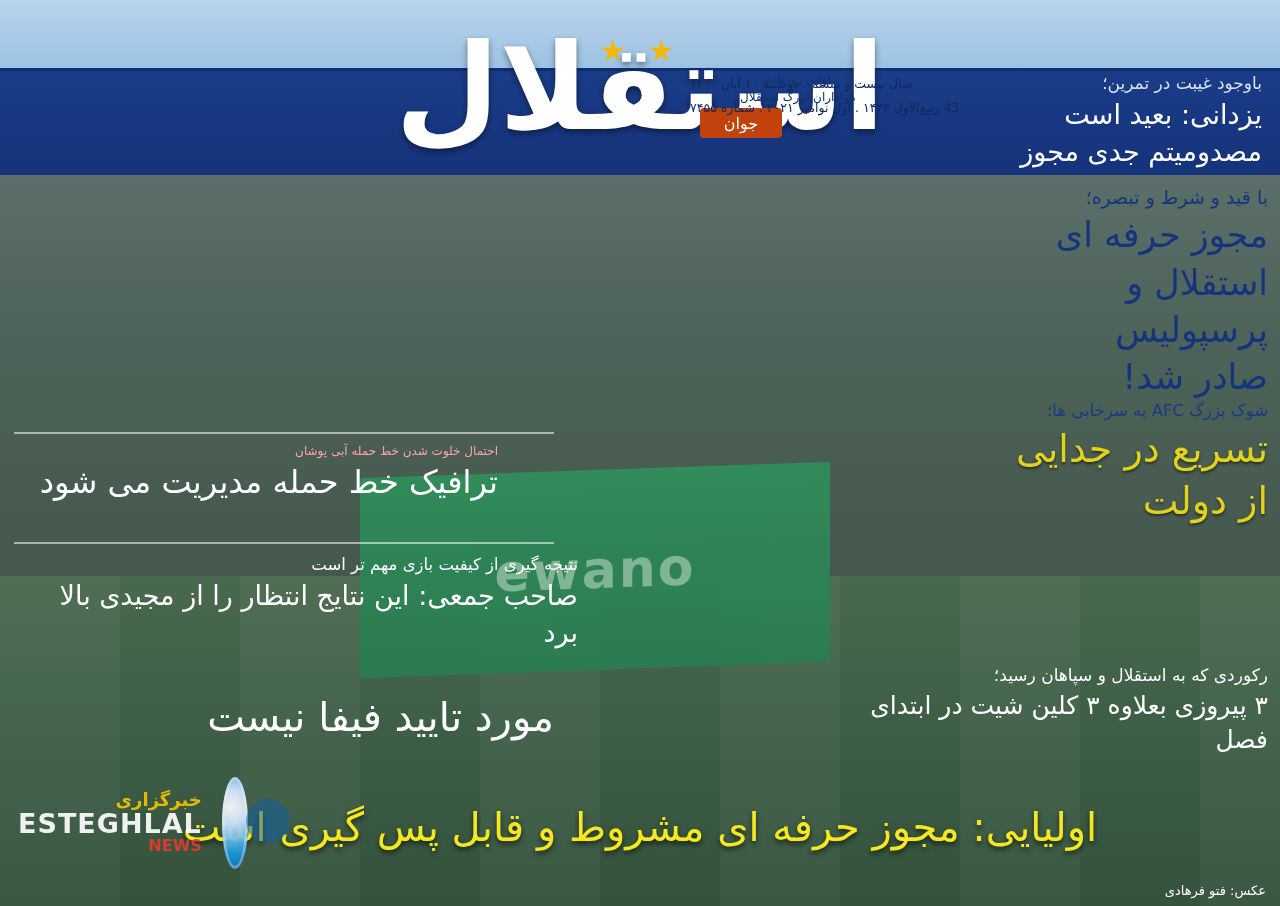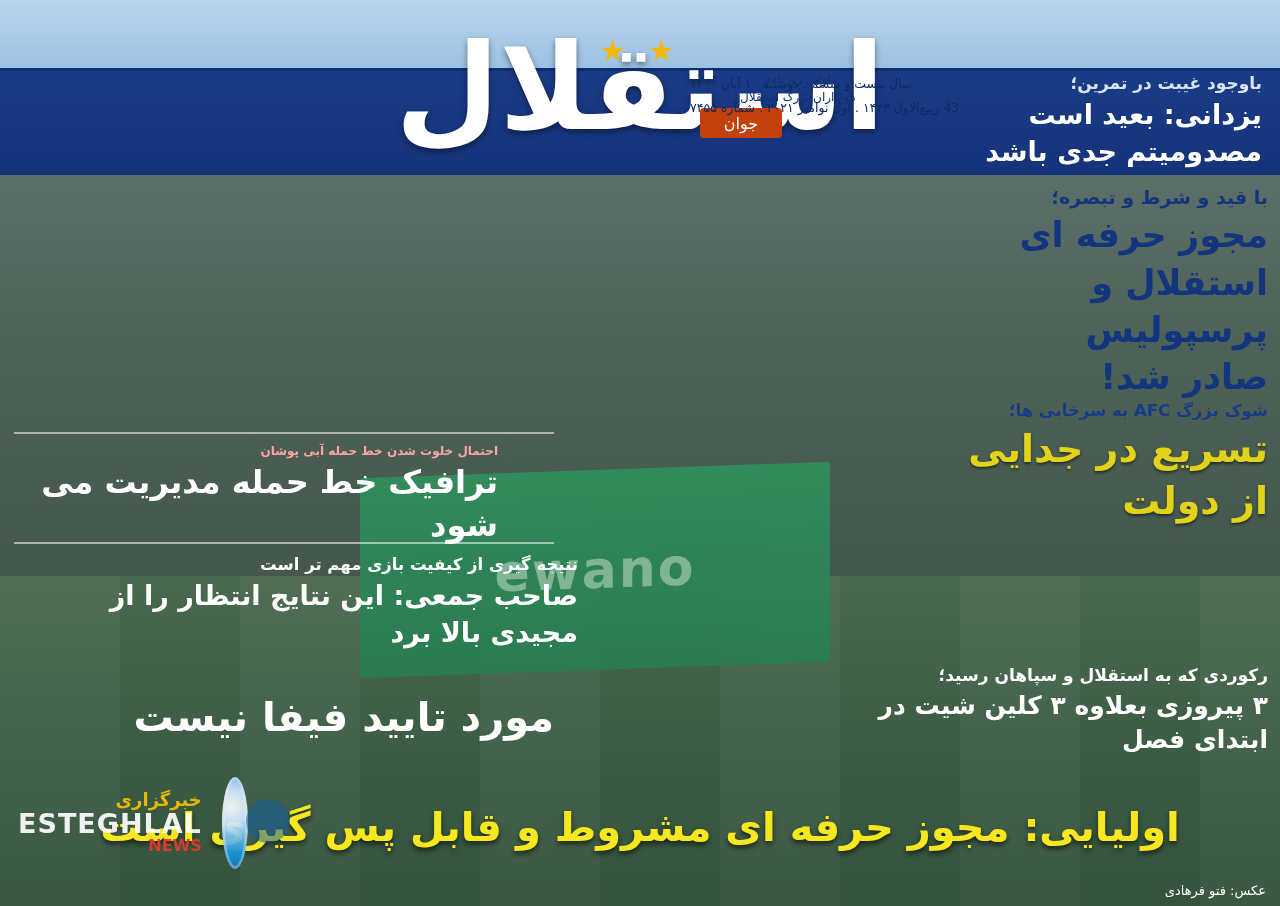--- a/index.html
+++ b/index.html
@@ -82,22 +82,22 @@
   }
 
   
   .header-band{
     position:absolute;left:0;top:68px;width:1280px;height:107px;
     background:linear-gradient(180deg,#1a3c87 0%,#15337a 100%);
   }
 
   
   .hl{position:absolute;text-align:right;direction:rtl;}
-  .kicker{font-size:16px;line-height:1.6;font-weight:bold;}
-  .title{font-weight:bold;line-height:1.35;}
+  .kicker{font-size:16px;line-height:1.6;font-weight:normal;}
+  .title{font-weight:normal;line-height:1.35;}
 
   #hl-top{right:18px;top:70px;width:470px;color:#fff;}
   #hl-top .kicker{color:#d8e3f5;font-size:17px;}
   #hl-top .title{font-size:27px;color:#ffffff;}
 
   #hl-left1{right:12px;top:182px;width:300px;}
   #hl-left1 .kicker{color:#12357d;font-size:19px;}
   #hl-left1 .title{font-size:35px;color:#12357d;}
 
   #hl-left2{right:12px;top:398px;width:300px;}
@@ -215,21 +215,21 @@
   <div class="logo-badge">جوان</div>
 
   <div class="issue-line">
     <div>سال بیست و ششم . دوشنبه ۱۰ آبان ۱۴۰۰</div>
     <div>43 ربیع‌الاول ۱۴۴۳ . اول نوامبر ۲۰۲۱ . شماره ۷۴۵۵</div>
   </div>
 
   <div class="hl" id="hl-top">
     <div class="kicker">باوجود غیبت در تمرین؛</div>
     <div class="title">یزدانی: بعید است</div>
-    <div class="title">مصدومیتم جدی باشد</div>
+    <div class="title">مصدومیتم جدی مجوز</div>
   </div>
 
   <div class="hl" id="hl-left1">
     <div class="kicker">با قید و شرط و تبصره؛</div>
     <div class="title">مجوز حرفه ای</div>
     <div class="title">استقلال و پرسپولیس</div>
     <div class="title">صادر شد!</div>
   </div>
 
   <div class="hl" id="hl-left2">

